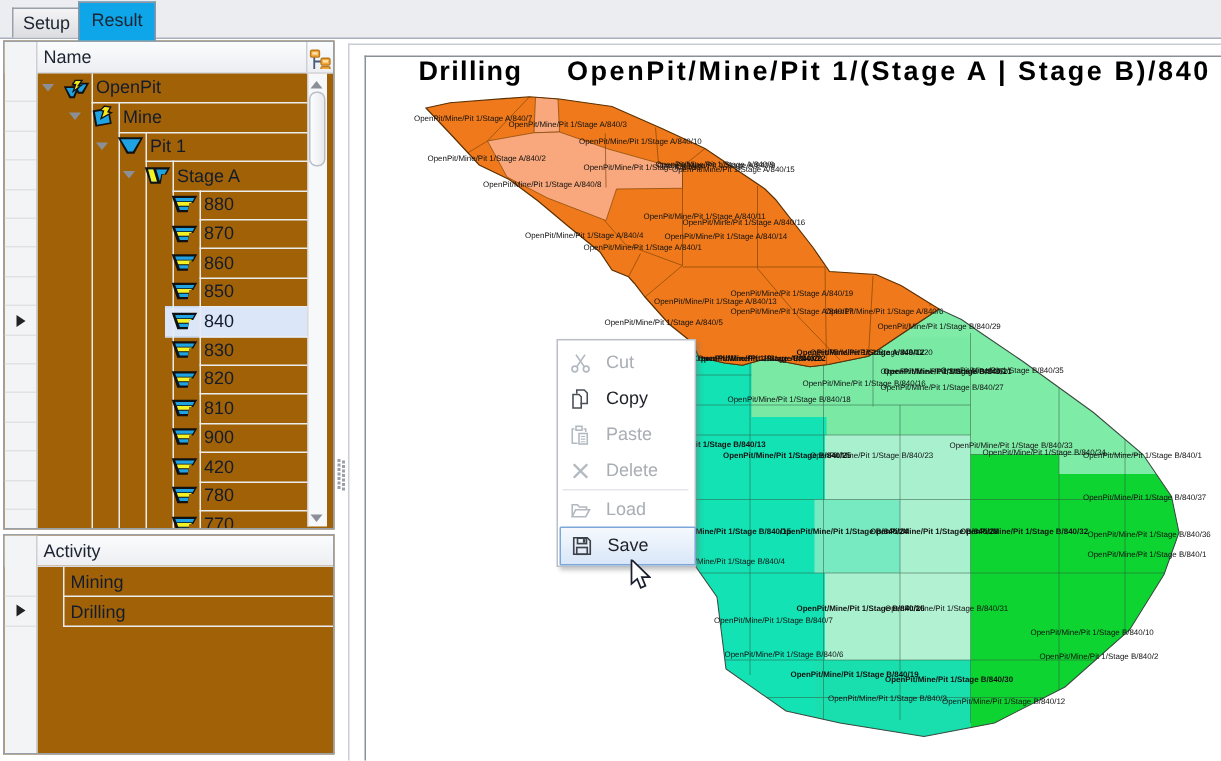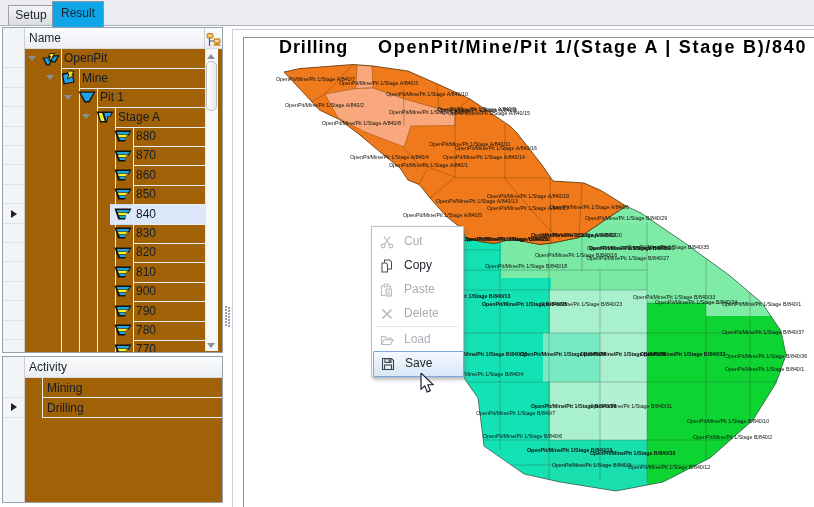--- a/index.html
+++ b/index.html
@@ -334,21 +334,21 @@
 <polygon points="3.9,4.7 13.9,4.7 13.5,5.4 12.2,5.4 11.9,7.2 4.8,7.2" fill="#f2f224"></polygon>
 <polygon points="5.1,7.8 11.7,7.8 11.3,10 5.9,10" fill="#1fa3e3"></polygon>
 </svg>
 <div class="treetext" style="left:133px;top:256.2px;">900</div>
 <svg class="abs" style="left:111px;top:276.7px" width="18" height="12" viewBox="0 0 18 12">
 <polygon points="0.5,0.5 17.5,0.5 14.8,5.4 12.2,5.4 11.2,11.5 4.2,11.5" fill="#111"></polygon>
 <polygon points="2.8,2 15.6,2 14.4,4.2 3.6,4.2" fill="#1fa3e3"></polygon>
 <polygon points="3.9,4.7 13.9,4.7 13.5,5.4 12.2,5.4 11.9,7.2 4.8,7.2" fill="#f2f224"></polygon>
 <polygon points="5.1,7.8 11.7,7.8 11.3,10 5.9,10" fill="#1fa3e3"></polygon>
 </svg>
-<div class="treetext" style="left:133px;top:275.6px;">790</div>
+<div class="treetext" style="left:133px;top:275.6px;">420</div>
 <svg class="abs" style="left:111px;top:296.09999999999997px" width="18" height="12" viewBox="0 0 18 12">
 <polygon points="0.5,0.5 17.5,0.5 14.8,5.4 12.2,5.4 11.2,11.5 4.2,11.5" fill="#111"></polygon>
 <polygon points="2.8,2 15.6,2 14.4,4.2 3.6,4.2" fill="#1fa3e3"></polygon>
 <polygon points="3.9,4.7 13.9,4.7 13.5,5.4 12.2,5.4 11.9,7.2 4.8,7.2" fill="#f2f224"></polygon>
 <polygon points="5.1,7.8 11.7,7.8 11.3,10 5.9,10" fill="#1fa3e3"></polygon>
 </svg>
 <div class="treetext" style="left:133px;top:295.0px;">780</div>
 <svg class="abs" style="left:111px;top:315.5px" width="18" height="12" viewBox="0 0 18 12">
 <polygon points="0.5,0.5 17.5,0.5 14.8,5.4 12.2,5.4 11.2,11.5 4.2,11.5" fill="#111"></polygon>
 <polygon points="2.8,2 15.6,2 14.4,4.2 3.6,4.2" fill="#1fa3e3"></polygon>

